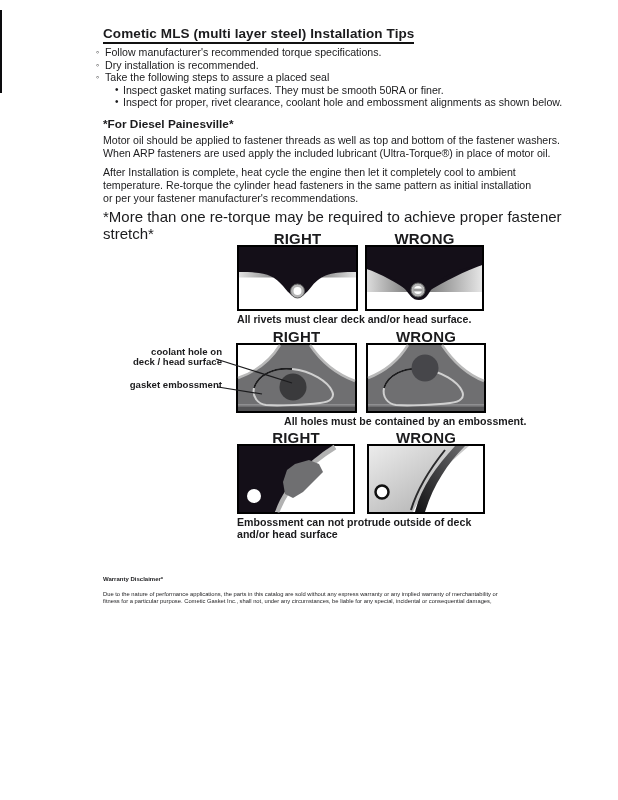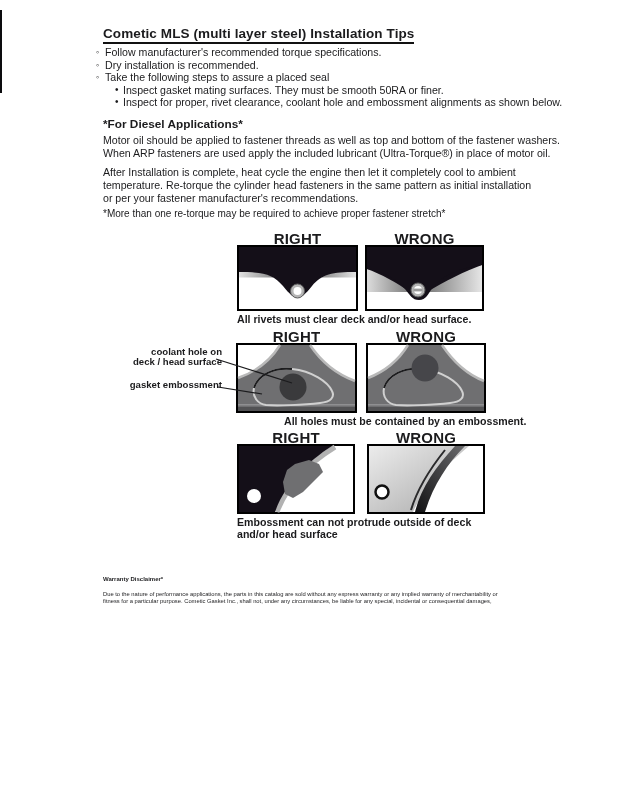--- a/index.html
+++ b/index.html
@@ -15,21 +15,21 @@
   }
   .bullets{left:96px;top:46px;width:480px;font-size:10.6px;line-height:12.6px;}
   .b-row{display:flex;}
   .b-glyph{width:9px;flex:0 0 9px;font-size:9px;line-height:12.6px;}
   .sub{padding-left:19px;}
   .sub .b-glyph{width:8px;flex:0 0 8px;font-size:10px;}
   .diesel-h{left:103px;top:117px;font-size:11.8px;font-weight:bold;}
   .para{font-size:10.6px;line-height:13.2px;white-space:pre-line;}
   .p1{left:103px;top:134px;width:480px;}
   .p2{left:103px;top:166px;width:480px;}
-  .note{left:103px;top:208px;width:480px;font-size:10px;}
+  .note{left:103px;top:208px;width:480px;font-size:15px;}
   .dg-hdr{font-size:15px;font-weight:bold;text-align:center;letter-spacing:.2px;}
   .caption{font-size:10.6px;font-weight:bold;white-space:pre-line;line-height:11.5px;}
   .dlabel{font-size:9.6px;font-weight:bold;text-align:right;white-space:pre-line;line-height:9.8px;}
   svg{display:block;}
   .legal{left:103px;top:576px;width:478px;font-size:5.8px;line-height:7px;color:#242426;}
   .legal-h{font-weight:bold;font-size:6px;margin:0 0 8px 0;}
   .legal p{margin:0 0 7px 0;white-space:pre-line;}
   .doccode{left:386px;top:760px;font-size:13px;color:#3a3537;letter-spacing:.3px;}
 </style>
 </head>
@@ -59,21 +59,21 @@
         <span class="b-glyph">•</span>
         <span>Inspect gasket mating surfaces.  They must be smooth 50RA or finer.</span>
       </div>
       <div class="b-row">
         <span class="b-glyph">•</span>
         <span>Inspect for proper, rivet clearance, coolant hole and embossment alignments as shown below.</span>
       </div>
     </div>
   </div>
 
-  <div class="abs diesel-h">*For Diesel Applications*</div>
+  <div class="abs diesel-h">*For Diesel Painesville*</div>
   <div class="abs para p1">Motor oil should be applied to fastener threads as well as top and bottom of the fastener washers.
 When ARP fasteners are used apply the included lubricant (Ultra-Torque®) in place of motor oil.</div>
   <div class="abs para p2">After Installation is complete, heat cycle the engine then let it completely cool to ambient
 temperature. Re-torque the cylinder head fasteners in the same pattern as initial installation
 or per your fastener manufacturer's recommendations.</div>
   <div class="abs note">*More than one re-torque may be required to achieve proper fastener stretch*</div>
 
   <div class="abs dg-hdr" style="left:237px;top:230px;width:121px;">RIGHT</div>
   <div class="abs dg-hdr" style="left:365px;top:230px;width:119px;">WRONG</div>
 

